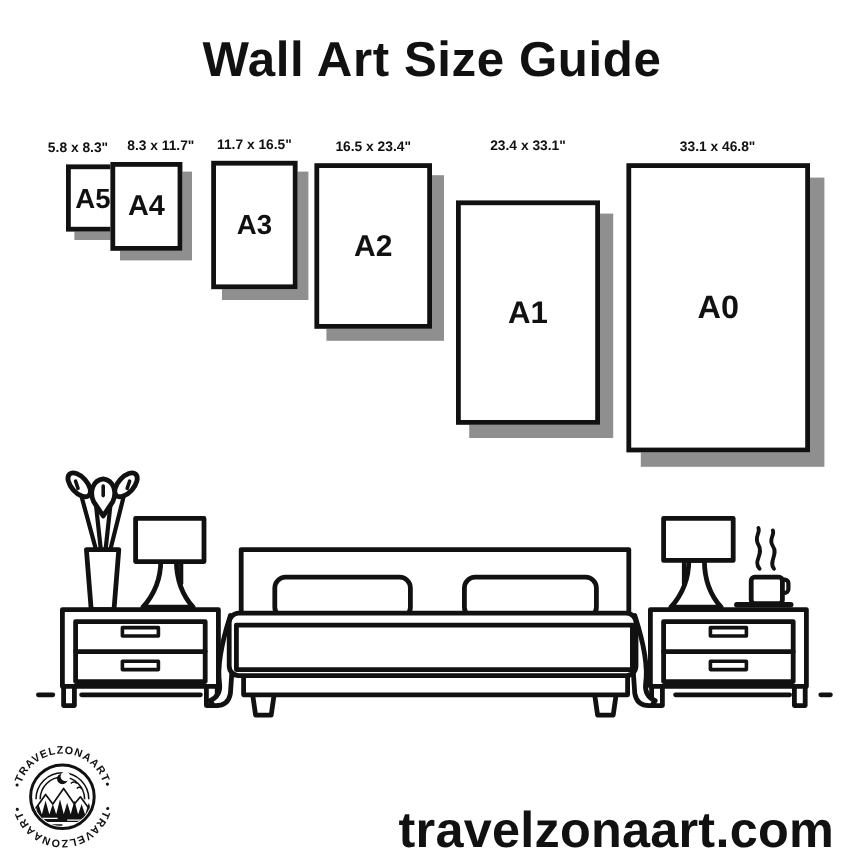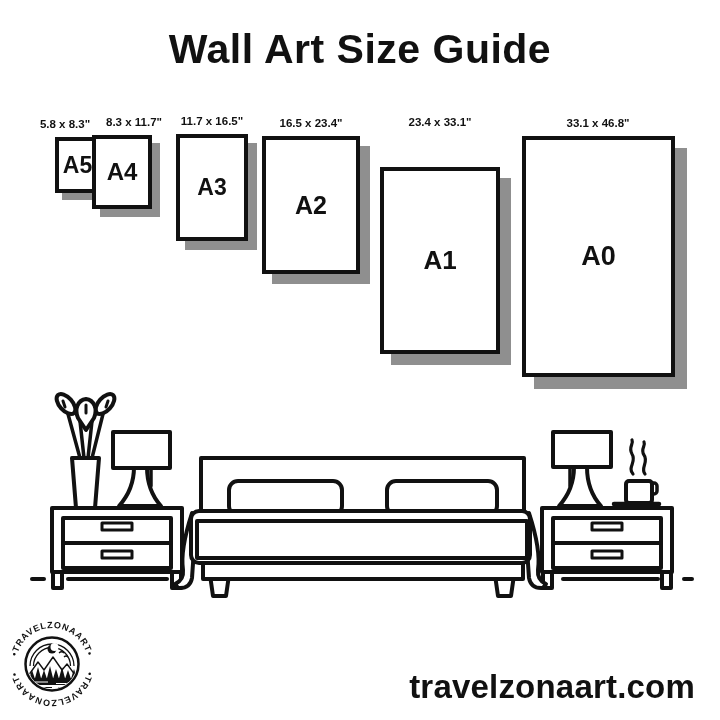--- a/index.html
+++ b/index.html
@@ -30,21 +30,21 @@
   .l-a4 { left:134px; top:116px; }
   .l-a3 { left:212px; top:115px; }
   .l-a2 { left:311px; top:117px; }
   .l-a1 { left:440px; top:116px; }
   .l-a0 { left:598px; top:117px; }
   .scene { position:absolute; left:0; top:380px; width:720px; height:230px; }
   .logo  { position:absolute; left:8px; top:617px; width:88px; height:95px; }
   .logo-arc { font-family:"Liberation Sans", sans-serif; font-size:9px; font-weight:700; letter-spacing:0.8px; fill:#111111; }
   .website {
     position:absolute; top:668px; right:20px;
-    font-size:33px; font-weight:800; letter-spacing:0.2px; color:#111111;
+    font-size:42px; font-weight:800; letter-spacing:0.2px; color:#111111;
   }
 </style>
 </head>
 <body>
 
 <div class="page">
 
   <div class="title">Wall Art Size Guide</div>
 
   <div class="dim-label l-a5">5.8 x 8.3"</div>

